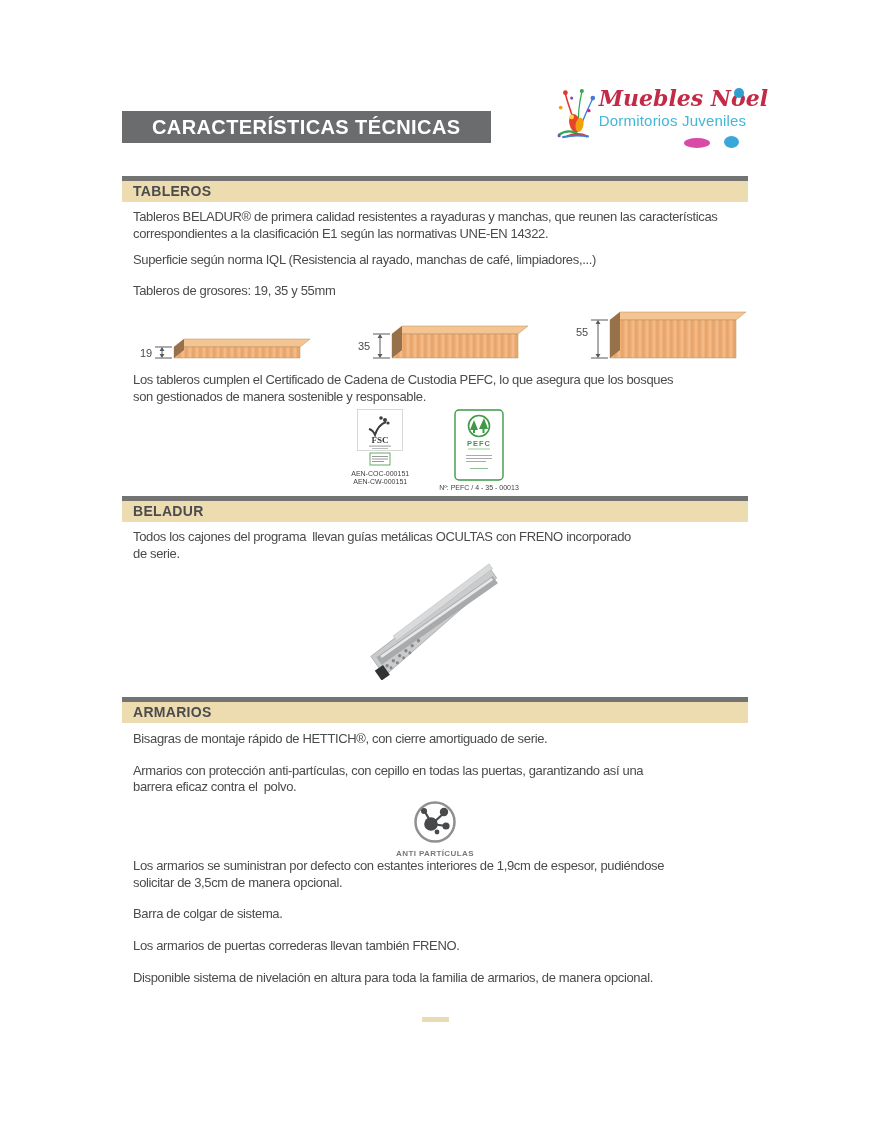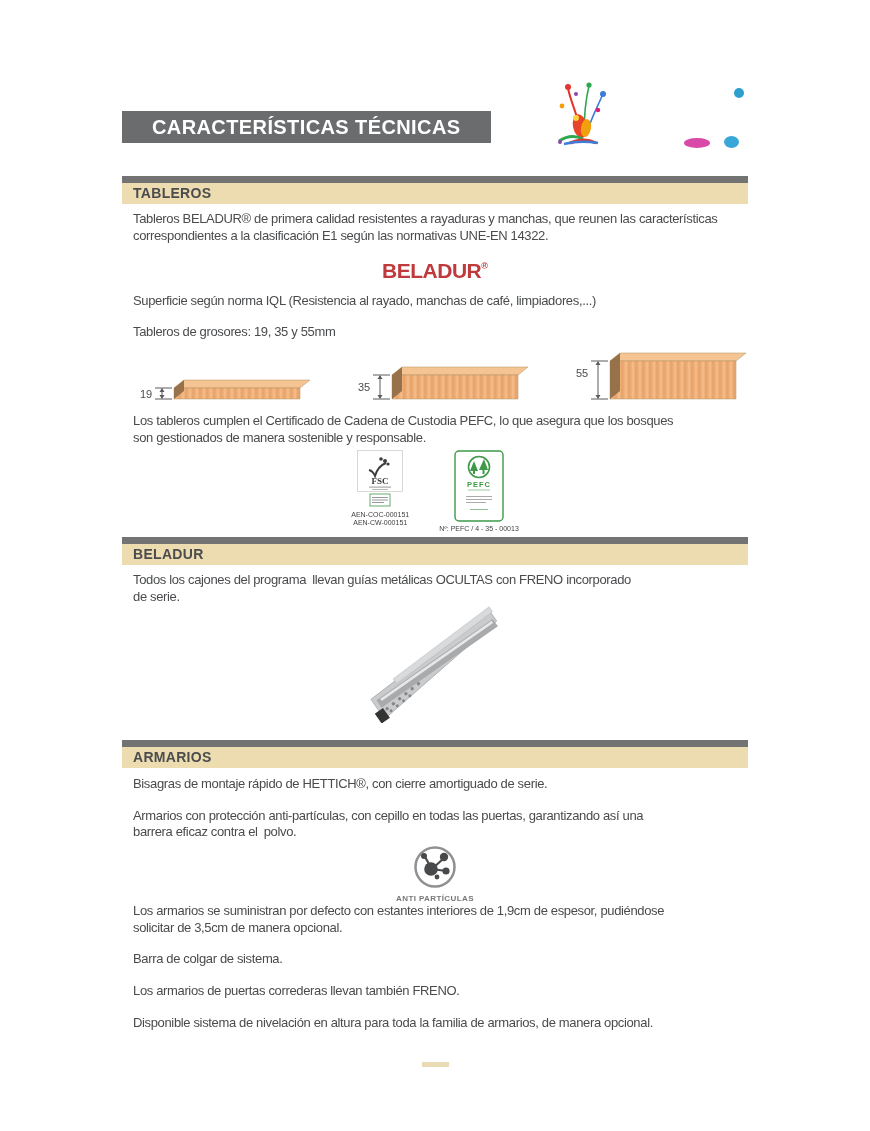--- a/index.html
+++ b/index.html
@@ -15,21 +15,21 @@
   .logo-inner{display:flex;align-items:flex-start;}
   .logo-txt{margin-left:2px;margin-top:6px;}
   .brand{font-family:"DejaVu Serif",serif;font-style:italic;font-weight:bold;
          font-size:22px;color:#c22a47;line-height:24px;white-space:nowrap;}
   .tagline{font-size:15px;color:#41b7d9;line-height:17px;margin-top:2px;letter-spacing:.2px;white-space:nowrap;}
   .blue-dot{position:absolute;left:178px;top:8px;width:10px;height:10px;border-radius:50%;background:#2f9fd0;}
   .pink-blob{position:absolute;left:128px;top:58px;width:26px;height:10px;border-radius:50%;background:#d949a8;}
   .blue-blob{position:absolute;left:168px;top:56px;width:15px;height:12px;border-radius:50%;background:#3aa7d9;}
 
   
-  .section-bar{height:21px;line-height:21px;background:#ecdcb0;border-top:7px solid #737373;
+  .section-bar{height:21px;line-height:21px;background:#ecdcb0;border-top:5px solid #737373;
                font-size:14px;font-weight:bold;color:#4b4c4e;padding-left:11px;letter-spacing:.3px;}
 
   
   .txt{font-size:13px;line-height:16.5px;letter-spacing:-.35px;padding-left:11px;}
   .txt .ln{white-space:nowrap;}
   .mt7{margin-top:7px;}.mt10{margin-top:10px;}.mt14{margin-top:14px;}.mt15{margin-top:15px;}
   .mt16{margin-top:16px;}.mt8{margin-top:8px;}.mt13{margin-top:13px;}
   .mt6{margin-top:0;}.mt4{margin-top:4px;}
 
   .beladur{margin-top:10px;text-align:center;color:#bf393d;font-weight:800;font-size:21px;
@@ -70,39 +70,40 @@
           <circle cx="20" cy="14" r="2" fill="#8e44ad"></circle>
           <circle cx="42" cy="30" r="2.2" fill="#d91f72"></circle>
           <ellipse cx="24" cy="46" rx="7" ry="12" fill="#e8442a" transform="rotate(-12 24 46)"></ellipse>
           <ellipse cx="30" cy="48" rx="5" ry="9" fill="#f2a00c" transform="rotate(10 30 48)"></ellipse>
           <circle cx="20" cy="38" r="3" fill="#ffd23e"></circle>
           <path d="M3 61 q12 -8 24 -2" stroke="#2ea84f" stroke-width="3" fill="none"></path>
           <path d="M14 63 q14 -6 26 0" stroke="#e2352b" stroke-width="3" fill="none"></path>
           <path d="M8 64 q16 -4 34 -1" stroke="#3b7dd8" stroke-width="2.5" fill="none"></path>
           <circle cx="4" cy="62" r="2" fill="#8e44ad"></circle>
         </svg>
+        <div class="logo-txt">
+          <div class="brand">Muebles Noel</div>
+          <div class="tagline">Dormitorios Juveniles</div>
+        </div>
       </div>
       <div class="blue-dot"></div>
       <div class="pink-blob"></div>
       <div class="blue-blob"></div>
     </div>
   </div>
 
   <div class="content">
 
     <div class="section-bar">TABLEROS</div>
 
     <div class="txt mt7">
       <div class="ln">Tableros BELADUR® de primera calidad resistentes a rayaduras y manchas, que reunen las características</div>
       <div class="ln">correspondientes a la clasificación E1 según las normativas UNE-EN 14322.</div>
     </div>
 
-    <div class="beladur">
-      <span>BELADUR</span><sup>®</sup>
-    </div>
 
     <div class="txt mt10">
       <div class="ln">Superficie según norma IQL (Resistencia al rayado, manchas de café, limpiadores,...)</div>
     </div>
 
     <div class="txt mt14">
       <div class="ln">Tableros de grosores: 19, 35 y 55mm</div>
     </div>
 
     <div class="boards-row">

